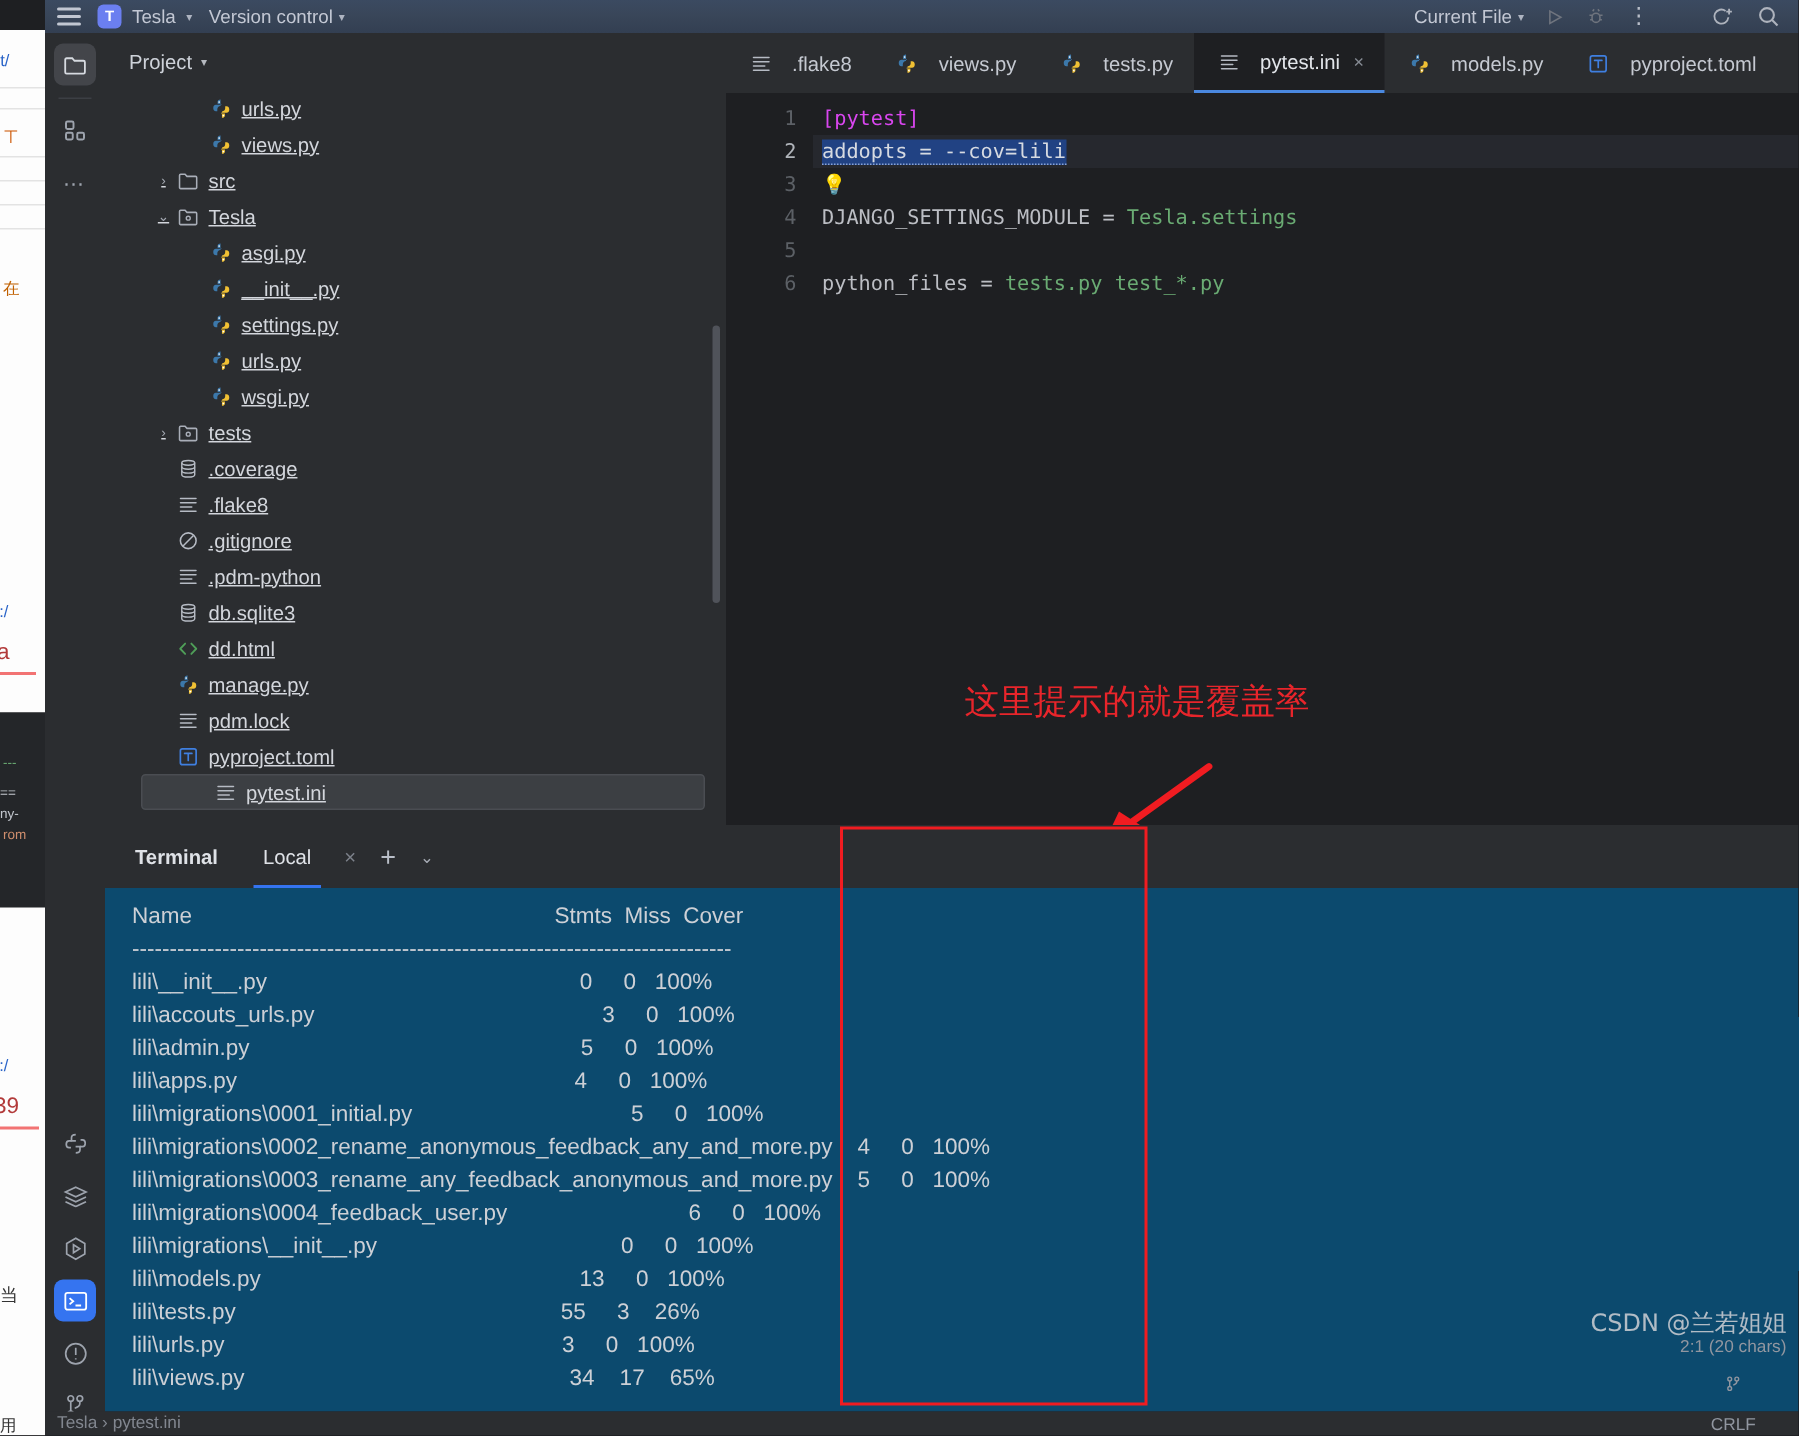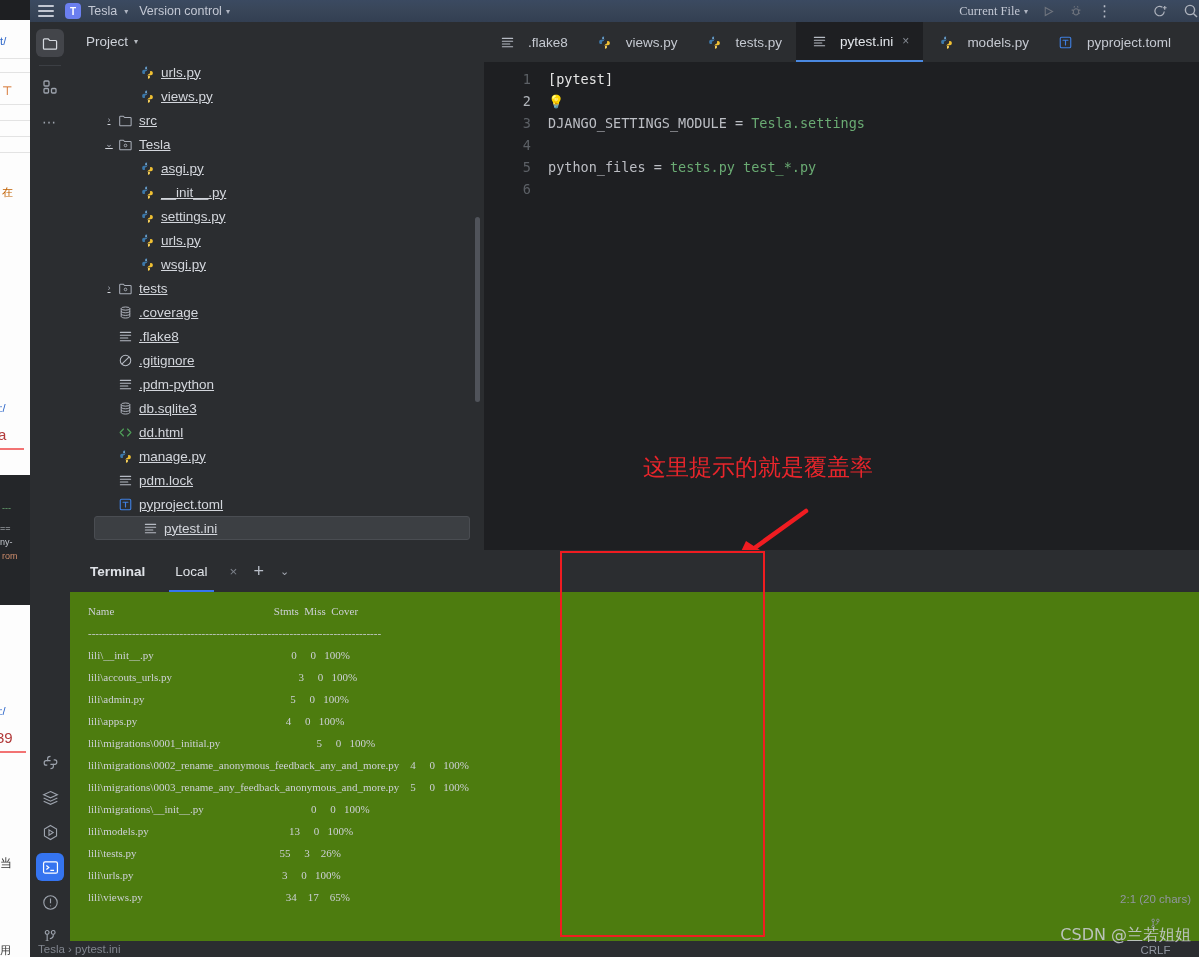--- a/index.html
+++ b/index.html
@@ -29,21 +29,21 @@
     background:linear-gradient(180deg,#3b4a61 0%,#394659 45%,#333f52 100%);
     display:flex; align-items:center; color:#c6cbd6; font-size:12.5px;
   }
   .tb-left { display:flex; align-items:center; gap:11px; padding-left:8px; }
   .hamburger { width:16px; height:12px; display:flex; flex-direction:column; justify-content:space-between; cursor:pointer; }
   .hamburger i { display:block; height:1.6px; background:#c2c7d2; border-radius:1px; }
   .proj-badge { width:16px; height:16px; border-radius:4px; background:#6b7ff0; color:#fff; font-size:10px;
                 display:flex; align-items:center; justify-content:center; font-weight:bold; }
   .tb-item { display:flex; align-items:center; gap:4px; color:#c3c8d4; cursor:pointer; white-space:nowrap; }
   .caret { font-size:8px; opacity:.85; }
-  .tb-right { margin-left:auto; display:flex; align-items:center; gap:14px; padding-right:0; color:#9aa0ab;font-family:Liberation Serif, serif; }
+  .tb-right { margin-left:auto; display:flex; align-items:center; gap:14px; padding-right:12px; color:#9aa0ab; }
   .ico { display:inline-flex; align-items:center; justify-content:center; }
   .tb-dots { font-size:15px; letter-spacing:0px; line-height:10px; color:#b9bec9; cursor:pointer; }
 
   
   .toolstrip { position:absolute; left:0; top:22px; width:40px; height:935px; background:#2b2d30;
                display:flex; flex-direction:column; align-items:center; }
   .ts-btn { width:28px; height:28px; margin-top:7px; border-radius:6px; display:flex; align-items:center;
             justify-content:center; color:#9da3ad; cursor:pointer; }
   .ts-btn.active { background:#43454a; color:#d6dae0; }
   .ts-btn.blue { background:#3574f0; color:#fff; }
@@ -70,51 +70,51 @@
   .tab.active { background:#1e1f22; border-bottom:2px solid #4a88e0; color:#e3e6eb; }
   .tab .x { font-size:12px; color:#868b94; margin-left:2px; }
   .code { position:relative; height:488px; display:flex; font-family:"DejaVu Sans Mono", monospace; font-size:13.5px; }
   .gutter { width:58px; text-align:right; padding-right:11px; color:#5c6066; padding-top:6px; }
   .gutter div { height:22px; line-height:22px; }
   .gutter div.cur { color:#b0b4ba; }
   .codelines { position:relative; flex:1; padding-top:6px; padding-left:6px; }
   .cl { height:22px; line-height:22px; white-space:pre; }
   .cl.cur-line { background:#26282e; margin-left:-6px; padding-left:6px; }
   .sel-text { background:#214283; color:#d6dae1; border-bottom:1px dotted #8aa4d6; }
-  .k-sec { color:#e5e5e5; }
+  .k-sec { color:#d946ef; }
   .k-str { color:#6aab73; }
   .k-op  { color:#bcbec4; }
   .k-id  { color:#bcbec4; }
   .bulb { color:#f5c04a; font-size:13px; }
 
   
   .annot { position:absolute; color:#e8252b; font-size:23px; white-space:nowrap;
            font-family:"DejaVu Sans", sans-serif; }
   .arrow-svg { position:absolute; }
   .redbox { position:absolute; border:2px solid #f01c21; }
 
   
   .terminal { position:absolute; left:40px; top:550px; right:0; bottom:16px; background:#1e1f22; }
   .term-tabs { height:42px; display:flex; align-items:center; gap:16px; padding-left:12px;
                background:#2b2d30; color:#c6cad2; font-size:13.5px; }
   .term-tabs .tt { cursor:pointer; }
   .term-tabs .tt.bold { font-weight:bold; color:#dfe2e7; padding:0 8px; }
   .term-tabs .tt.sel { position:relative; color:#dfe2e7; padding:0 6px; height:42px; display:flex; align-items:center; }
   .term-tabs .tt.sel::after { content:""; position:absolute; left:0; right:0; bottom:0; height:2px; background:#3574f0; }
-  .term-body { position:absolute; left:0; top:42px; right:0; bottom:0; background:#4d7c0f;
-               font-family:Liberation Serif, serif; font-size:11px; color:#cdd0d6;
+  .term-body { position:absolute; left:0; top:42px; right:0; bottom:0; background:#0c4a6e;
+               font-family:Liberation Sans, sans-serif; font-size:15px; color:#cdd0d6;
                padding:8px 0 0 18px; overflow:hidden; }
   .tline { height:22px; line-height:22px; white-space:pre; }
 
   
   .statusbar { position:absolute; left:0; bottom:0; right:0; height:16px; background:#2b2d30;
                display:flex; align-items:center; font-size:11.5px; color:#9196a0; padding:0 8px; gap:10px; }
   .sb-right { margin-left:auto; display:flex; align-items:center; gap:13px;flex-direction:column; }
 
-  .watermark { position:absolute; right:8px; top:925px; color:#c9ccd2; font-size:16px; opacity:.88;
+  .watermark { position:absolute; right:8px; top:872px; color:#c9ccd2; font-size:16px; opacity:.88;
                font-family:"DejaVu Sans", sans-serif; white-space:nowrap; }
 </style>
 </head>
 <body>
 
 <div class="root">
 
   <div class="bg-strip">
     <div class="bg-win-a">
       <div class="bg-txt" style="left:-6px; top:15px; color:#2a64c8;">et/</div>
@@ -564,20 +564,21 @@
         <div class="gutter">
           <div>1</div>
           <div class="cur">2</div>
           <div>3</div>
           <div>4</div>
           <div>5</div>
           <div>6</div>
         </div>
         <div class="codelines">
           <div class="cl"><span class="k-sec">[pytest]</span></div>
+          <div class="cl cur-line"><span class="sel-text"><span>addopts</span><span> = </span><span>--cov=lili</span></span></div>
           <div class="cl"><span class="bulb">💡</span></div>
           <div class="cl"><span class="k-id">DJANGO_SETTINGS_MODULE</span><span class="k-op"> = </span><span class="k-str">Tesla.settings</span></div>
           <div class="cl"><span></span></div>
           <div class="cl"><span class="k-id">python_files</span><span class="k-op"> = </span><span class="k-str">tests.py test_*.py</span></div>
         </div>
       </div>
     </div>
 
     <div class="annot" style="left:613px; top:452px;">这里提示的就是覆盖率</div>
     <svg class="arrow-svg" style="left:690px; top:505px;" width="90" height="60" viewBox="0 0 90 60">
@@ -598,20 +599,21 @@
       <div class="term-body" id="termbody">
           <div class="tline">Name                                                          Stmts  Miss  Cover</div>
           <div class="tline">--------------------------------------------------------------------------------</div>
           <div class="tline">lili\__init__.py                                                  0     0   100%</div>
           <div class="tline">lili\accouts_urls.py                                              3     0   100%</div>
           <div class="tline">lili\admin.py                                                     5     0   100%</div>
           <div class="tline">lili\apps.py                                                      4     0   100%</div>
           <div class="tline">lili\migrations\0001_initial.py                                   5     0   100%</div>
           <div class="tline">lili\migrations\0002_rename_anonymous_feedback_any_and_more.py    4     0   100%</div>
           <div class="tline">lili\migrations\0003_rename_any_feedback_anonymous_and_more.py    5     0   100%</div>
+          <div class="tline">lili\migrations\0004_feedback_user.py                             6     0   100%</div>
           <div class="tline">lili\migrations\__init__.py                                       0     0   100%</div>
           <div class="tline">lili\models.py                                                   13     0   100%</div>
           <div class="tline">lili\tests.py                                                    55     3    26%</div>
           <div class="tline">lili\urls.py                                                      3     0   100%</div>
           <div class="tline">lili\views.py                                                    34    17    65%</div>
         </div>
     </div>
 
     <div class="redbox" style="left:530px; top:551px; width:205px; height:386px;"></div>
 

